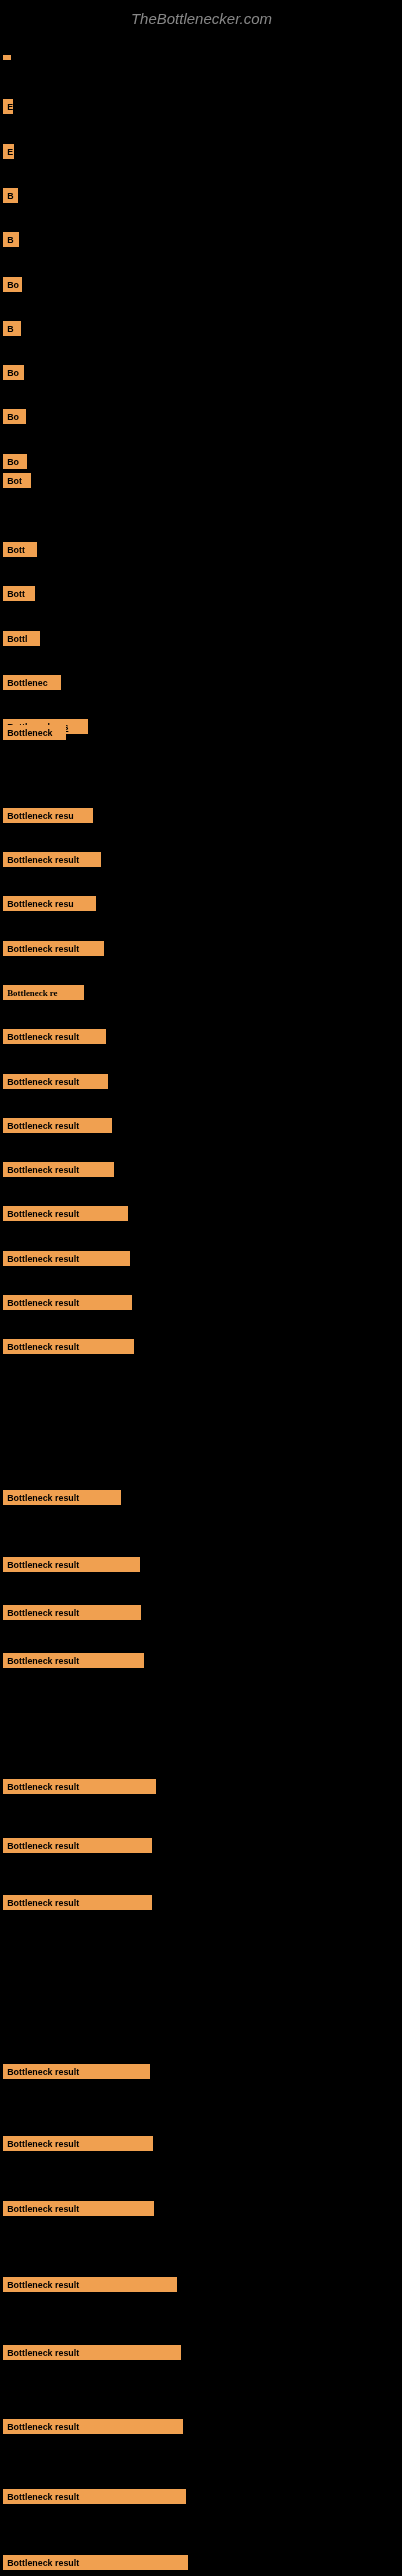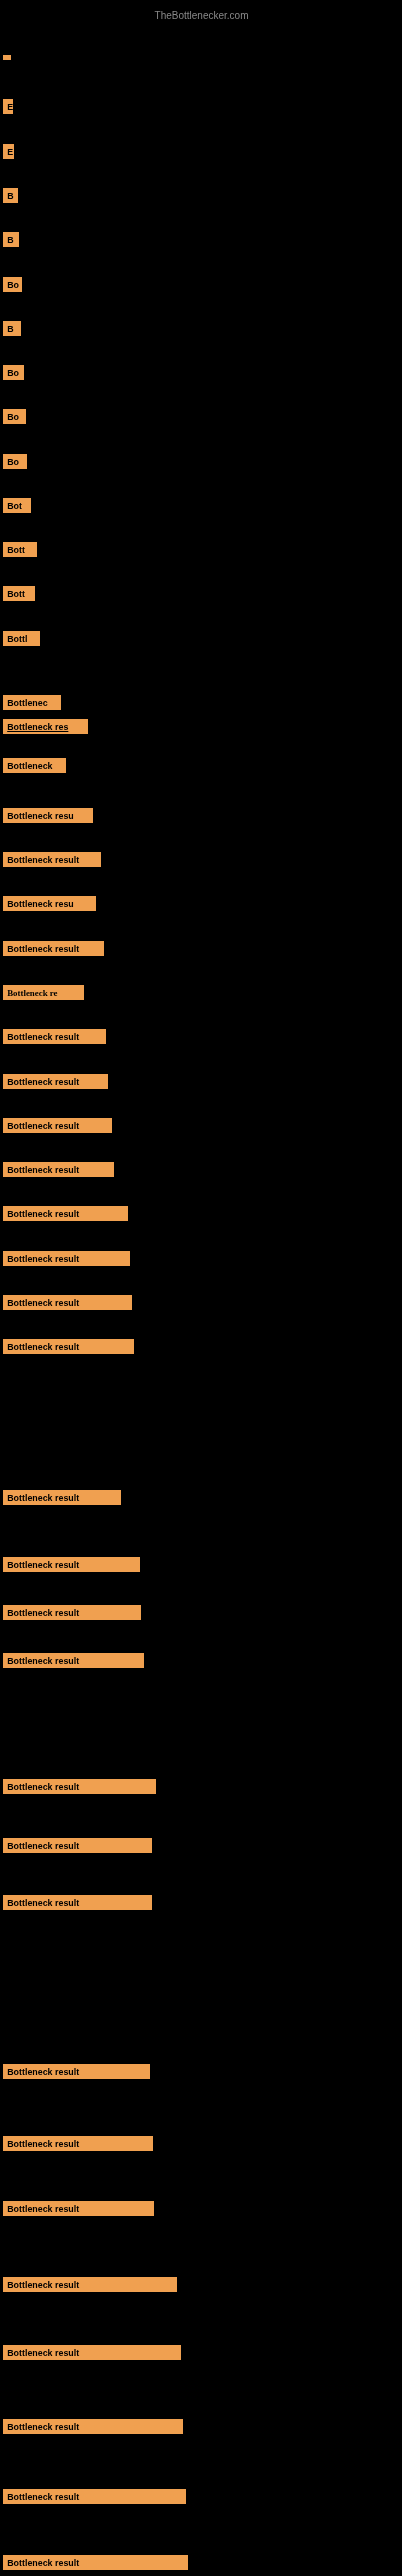--- a/index.html
+++ b/index.html
@@ -10,27 +10,28 @@
     body {
       background-color: #000000;
       width: 403px;
       min-height: 2576px;
       font-family: Arial, sans-serif;
       position: relative;
       overflow-x: hidden;
     }
     .site-title {
       color: #888888;
-      font-size: 10px;
+      font-size: 15px;
       text-align: center;
       padding: 6.4px 0;
       position: absolute;
       top: 3.2px;
       left: 0;
       right: 0;
+      font-style: italic;
     }
     .items-container {
       position: absolute;
       top: 24px;
       left: 0;
       width: 100%;
     }
     .bottleneck-item {
       display: flex;
       align-items: center;
@@ -76,39 +77,39 @@
     </div>
     <div class="bottleneck-item" style="position: absolute; top: 338px; left: 1.6px;">
       <span class="bottleneck-label" style="width: 21px; min-width: 21px; max-width: 21px;">Bo</span>
     </div>
     <div class="bottleneck-item" style="position: absolute; top: 382px; left: 1.6px;">
       <span class="bottleneck-label" style="width: 22.5px; min-width: 22.5px; max-width: 22.5px;">Bo</span>
     </div>
     <div class="bottleneck-item" style="position: absolute; top: 427px; left: 1.6px;">
       <span class="bottleneck-label" style="width: 24px; min-width: 24px; max-width: 24px;">Bo</span>
     </div>
-    <div class="bottleneck-item" style="position: absolute; top: 471px; left: 1.6px;">
+    <div class="bottleneck-item" style="position: absolute; top: 446px; left: 1.6px;">
       <span class="bottleneck-label" style="width: 28px; min-width: 28px; max-width: 28px;">Bot</span>
     </div>
     <div class="bottleneck-item" style="position: absolute; top: 515px; left: 1.6px;">
       <span class="bottleneck-label" style="width: 34px; min-width: 34px; max-width: 34px;">Bott</span>
     </div>
     <div class="bottleneck-item" style="position: absolute; top: 559px; left: 1.6px;">
       <span class="bottleneck-label" style="width: 32px; min-width: 32px; max-width: 32px;">Bott</span>
     </div>
     <div class="bottleneck-item" style="position: absolute; top: 604px; left: 1.6px;">
       <span class="bottleneck-label" style="width: 37px; min-width: 37px; max-width: 37px;">Bottl</span>
     </div>
-    <div class="bottleneck-item" style="position: absolute; top: 668px; left: 1.6px;">
+    <div class="bottleneck-item" style="position: absolute; top: 648px; left: 1.6px;">
       <span class="bottleneck-label" style="width: 58px; min-width: 58px; max-width: 58px;">Bottlenec</span>
     </div>
     <div class="bottleneck-item" style="position: absolute; top: 692px; left: 1.6px;">
       <span class="bottleneck-label" style="width: 85px; min-width: 85px; max-width: 85px; text-decoration: underline;">Bottleneck res</span>
     </div>
-    <div class="bottleneck-item" style="position: absolute; top: 731px; left: 1.6px;">
+    <div class="bottleneck-item" style="position: absolute; top: 698px; left: 1.6px;">
       <span class="bottleneck-label" style="width: 63px; min-width: 63px; max-width: 63px;">Bottleneck</span>
     </div>
     <div class="bottleneck-item" style="position: absolute; top: 781px; left: 1.6px;">
       <span class="bottleneck-label" style="width: 90px; min-width: 90px; max-width: 90px;">Bottleneck resu</span>
     </div>
     <div class="bottleneck-item" style="position: absolute; top: 825px; left: 1.6px;">
       <span class="bottleneck-label" style="width: 98px; min-width: 98px; max-width: 98px;">Bottleneck result</span>
     </div>
     <div class="bottleneck-item" style="position: absolute; top: 869px; left: 1.6px;">
       <span class="bottleneck-label" style="width: 93px; min-width: 93px; max-width: 93px;">Bottleneck resu</span>

